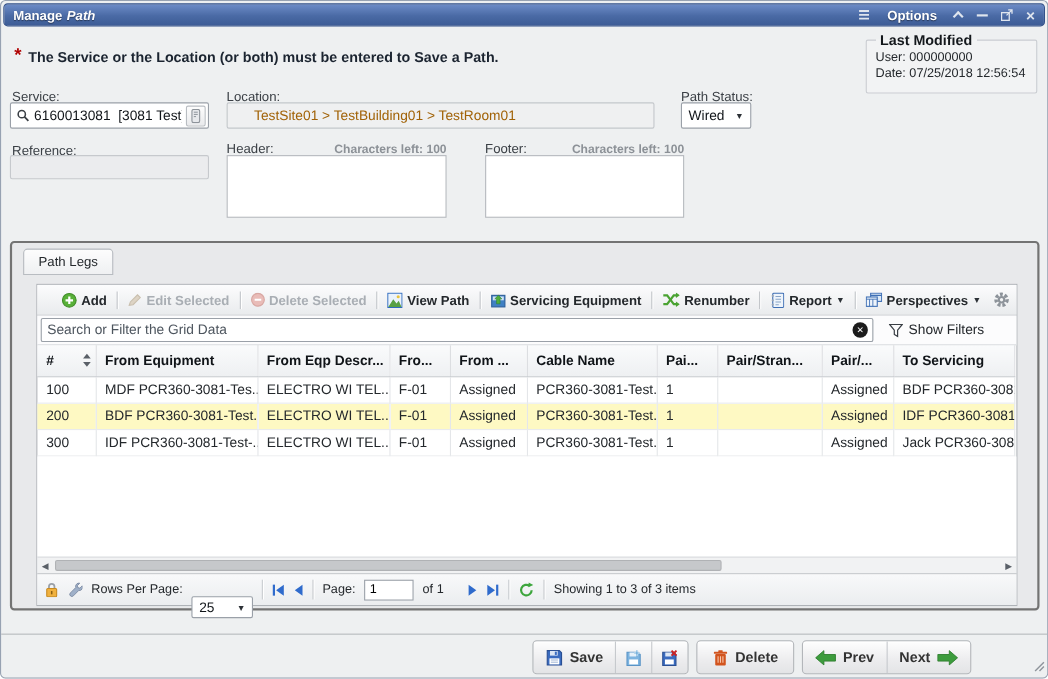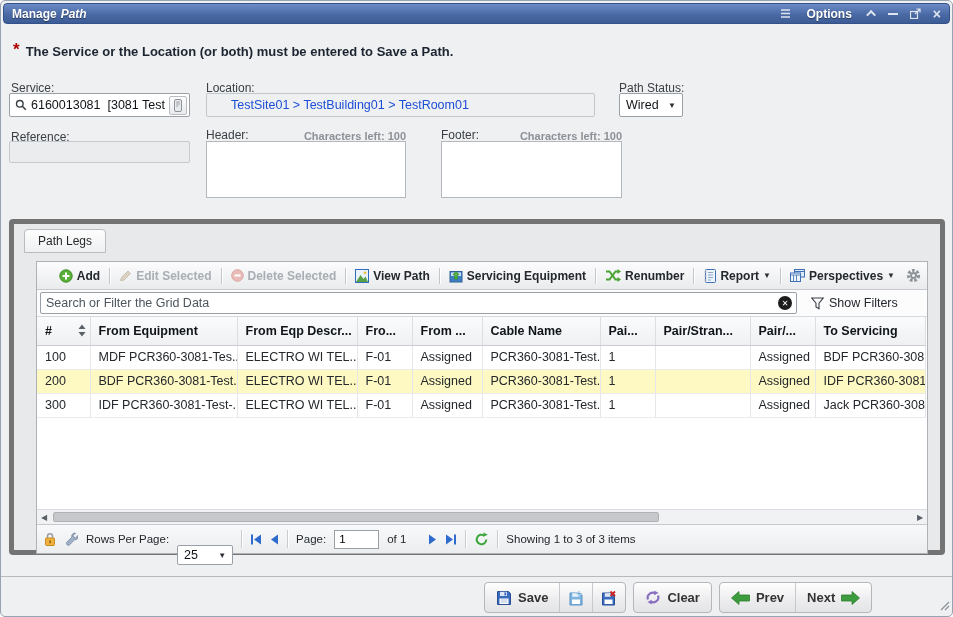--- a/index.html
+++ b/index.html
@@ -31,32 +31,32 @@
   .lastmod div{font-size:11.5px;color:#24282c;line-height:15px;}
 
   
   .flabel{position:absolute;font-size:12px;color:#3b4046;}
   .service-field{position:absolute;left:8px;top:92px;width:181px;height:24px;background:#fff;border:1px solid #9aa0a8;border-radius:2px;
     display:flex;align-items:center;padding:0 2px 0 5px;gap:4px;}
   .service-val{flex:1;font-size:12.5px;color:#101418;white-space:pre;overflow:hidden;}
   .mini-btn{width:18px;height:19px;border:1px solid #b9bdc2;border-radius:2px;background:linear-gradient(#fdfdfd,#e9eaec);
     display:flex;align-items:center;justify-content:center;cursor:pointer;}
   .location-field{position:absolute;left:205px;top:92px;width:389px;height:24px;background:#eff0f1;border:1px solid #c3c7cb;border-radius:2px;
-    display:flex;align-items:center;padding-left:24px;font-size:12.5px;color:#1d4ed8;}
+    display:flex;align-items:center;padding-left:24px;font-size:12.5px;color:#a16207;}
   .select-box{background:#fff;border:1px solid #9aa0a8;border-radius:2px;display:flex;align-items:center;justify-content:space-between;
     padding:0 6px;font-size:12.5px;color:#101418;cursor:pointer;}
   .pathstatus{position:absolute;left:618px;top:92px;width:64px;height:24px;}
   .caret{font-size:8px;color:#2c3136;}
   .ref-input{position:absolute;left:8px;top:140px;width:181px;height:22px;background:#ebecee;border:1px solid #c6c9cd;border-radius:2px;padding:0 5px;font-size:12.5px;}
   .cap-row{position:absolute;display:flex;justify-content:space-between;align-items:flex-end;}
   .chars-left{font-weight:bold;font-size:11px;color:#8c9197;}
   .txtarea{position:absolute;background:#fff;border:1px solid #b4b8bd;resize:none;padding:3px;font-family:inherit;font-size:12px;}
 
   
-  .panel{position:absolute;left:8px;top:218px;width:936px;height:336px;background:#e8e9eb;border:5px solid #737373;border-radius:4px;}
+  .panel{position:absolute;left:8px;top:218px;width:936px;height:336px;background:#e8e9eb;border:2px solid #737373;border-radius:4px;}
   .tab{position:absolute;left:10px;top:5px;height:24px;padding:0 13px;border:1px solid #b8bcc1;border-radius:4px 4px 0 0;
     background:linear-gradient(#fdfdfd,#eff0f2);display:flex;align-items:center;font-size:12px;color:#24282c;cursor:pointer;}
   .grid-wrap{position:absolute;left:22px;top:37px;width:892px;height:293px;border:1px solid #aeb2b7;background:#fff;display:flex;flex-direction:column;}
 
   
   .toolbar{height:28px;background:linear-gradient(#fcfcfd,#e9ebed);border-bottom:1px solid #c6c9cd;display:flex;align-items:center;
     justify-content:flex-end;padding:0 6px;gap:7px;flex:0 0 auto;}
   .tbtn{display:flex;align-items:center;gap:4px;font-weight:bold;font-size:12px;color:#24282c;cursor:pointer;padding:2px 2px;white-space:nowrap;}
   .tbtn.disabled{color:#a9aeb4;cursor:default;}
   .tsep{width:1px;height:16px;background:#c3c6ca;box-shadow:1px 0 0 #fff;}
@@ -133,20 +133,25 @@
         <span class="close-x">×</span>
       </div>
     </div>
   </div>
 
   <div class="warning">
     <span class="warn-star">*</span>
     <span class="warn-text">The Service or the Location (or both) must be entered to Save a Path.</span>
   </div>
 
+  <fieldset class="lastmod">
+    <legend>Last Modified</legend>
+    <div>User: 000000000</div>
+    <div>Date: 07/25/2018 12:56:54</div>
+  </fieldset>
 
   <span class="flabel" style="left:10px;top:80px;">Service:</span>
   <div class="service-field">
     <svg width="12" height="12" viewBox="0 0 12 12">
         <circle cx="4.8" cy="4.8" r="3.3" fill="none" stroke="#3a3f45" stroke-width="1.4"></circle>
         <line x1="7.3" y1="7.3" x2="10.8" y2="10.8" stroke="#3a3f45" stroke-width="1.6"></line>
       </svg>
     <span class="service-val">6160013081  [3081 Test]</span>
     <span class="mini-btn">
       <svg width="10" height="13" viewBox="0 0 10 13">
@@ -436,28 +441,28 @@
       <div class="fseg icon-only">
         <svg width="16" height="16" viewBox="0 0 16 16">
             <path d="M1.5 3h10l2 2v10h-12z" fill="#3a6bbf" stroke="#2a4f93"></path>
             <rect x="3.8" y="3.2" width="6" height="3.6" fill="#dce6f4"></rect>
             <rect x="3.5" y="9.5" width="8" height="4.5" fill="#fff"></rect>
             <path d="M9.5 1.5l4.5 4.5M14 1.5L9.5 6" stroke="#cc2222" stroke-width="1.8"></path>
           </svg>
       </div>
     </div>
     <div class="fgroup">
-      <div class="fseg">
-        <svg width="16" height="15" viewBox="0 0 16 15">
-            <path d="M3 9.5A5 5 0 0 1 11 4" fill="none" stroke="#8a6fc0" stroke-width="2.2"></path>
-            <polygon points="9.3,0.6 13.6,2.9 9.2,5" fill="#8a6fc0"></polygon>
-            <path d="M13 5.5A5 5 0 0 1 5 11" fill="none" stroke="#8a6fc0" stroke-width="2.2"></path>
-            <polygon points="6.7,14.4 2.4,12.1 6.8,10" fill="#8a6fc0"></polygon>
-          </svg>
-        <span>Clear</span>
+      <div class="fseg" style="padding:0 14px;">
+        <svg width="14" height="16" viewBox="0 0 14 16">
+            <rect x="2.2" y="4.5" width="9.6" height="10.5" rx="1" fill="#d2541e"></rect>
+            <rect x="1" y="2.6" width="12" height="1.8" rx="0.5" fill="#d2541e"></rect>
+            <rect x="5" y="1.2" width="4" height="1.6" rx="0.5" fill="#d2541e"></rect>
+            <path d="M4.8 6.5v6M7 6.5v6M9.2 6.5v6" stroke="#f7c8ae" stroke-width="1"></path>
+          </svg>
+        <span>Delete</span>
       </div>
     </div>
     <div class="fgroup">
       <div class="fseg">
         <svg width="19" height="14" viewBox="0 0 19 14">
             <polygon points="8,0.5 8,4 18.5,4 18.5,10 8,10 8,13.5 0.5,7" fill="#3d9c3d" stroke="#2e7d2e" stroke-width="0.8"></polygon>
           </svg>
         <span>Prev</span>
       </div>
       <div class="fseg">

